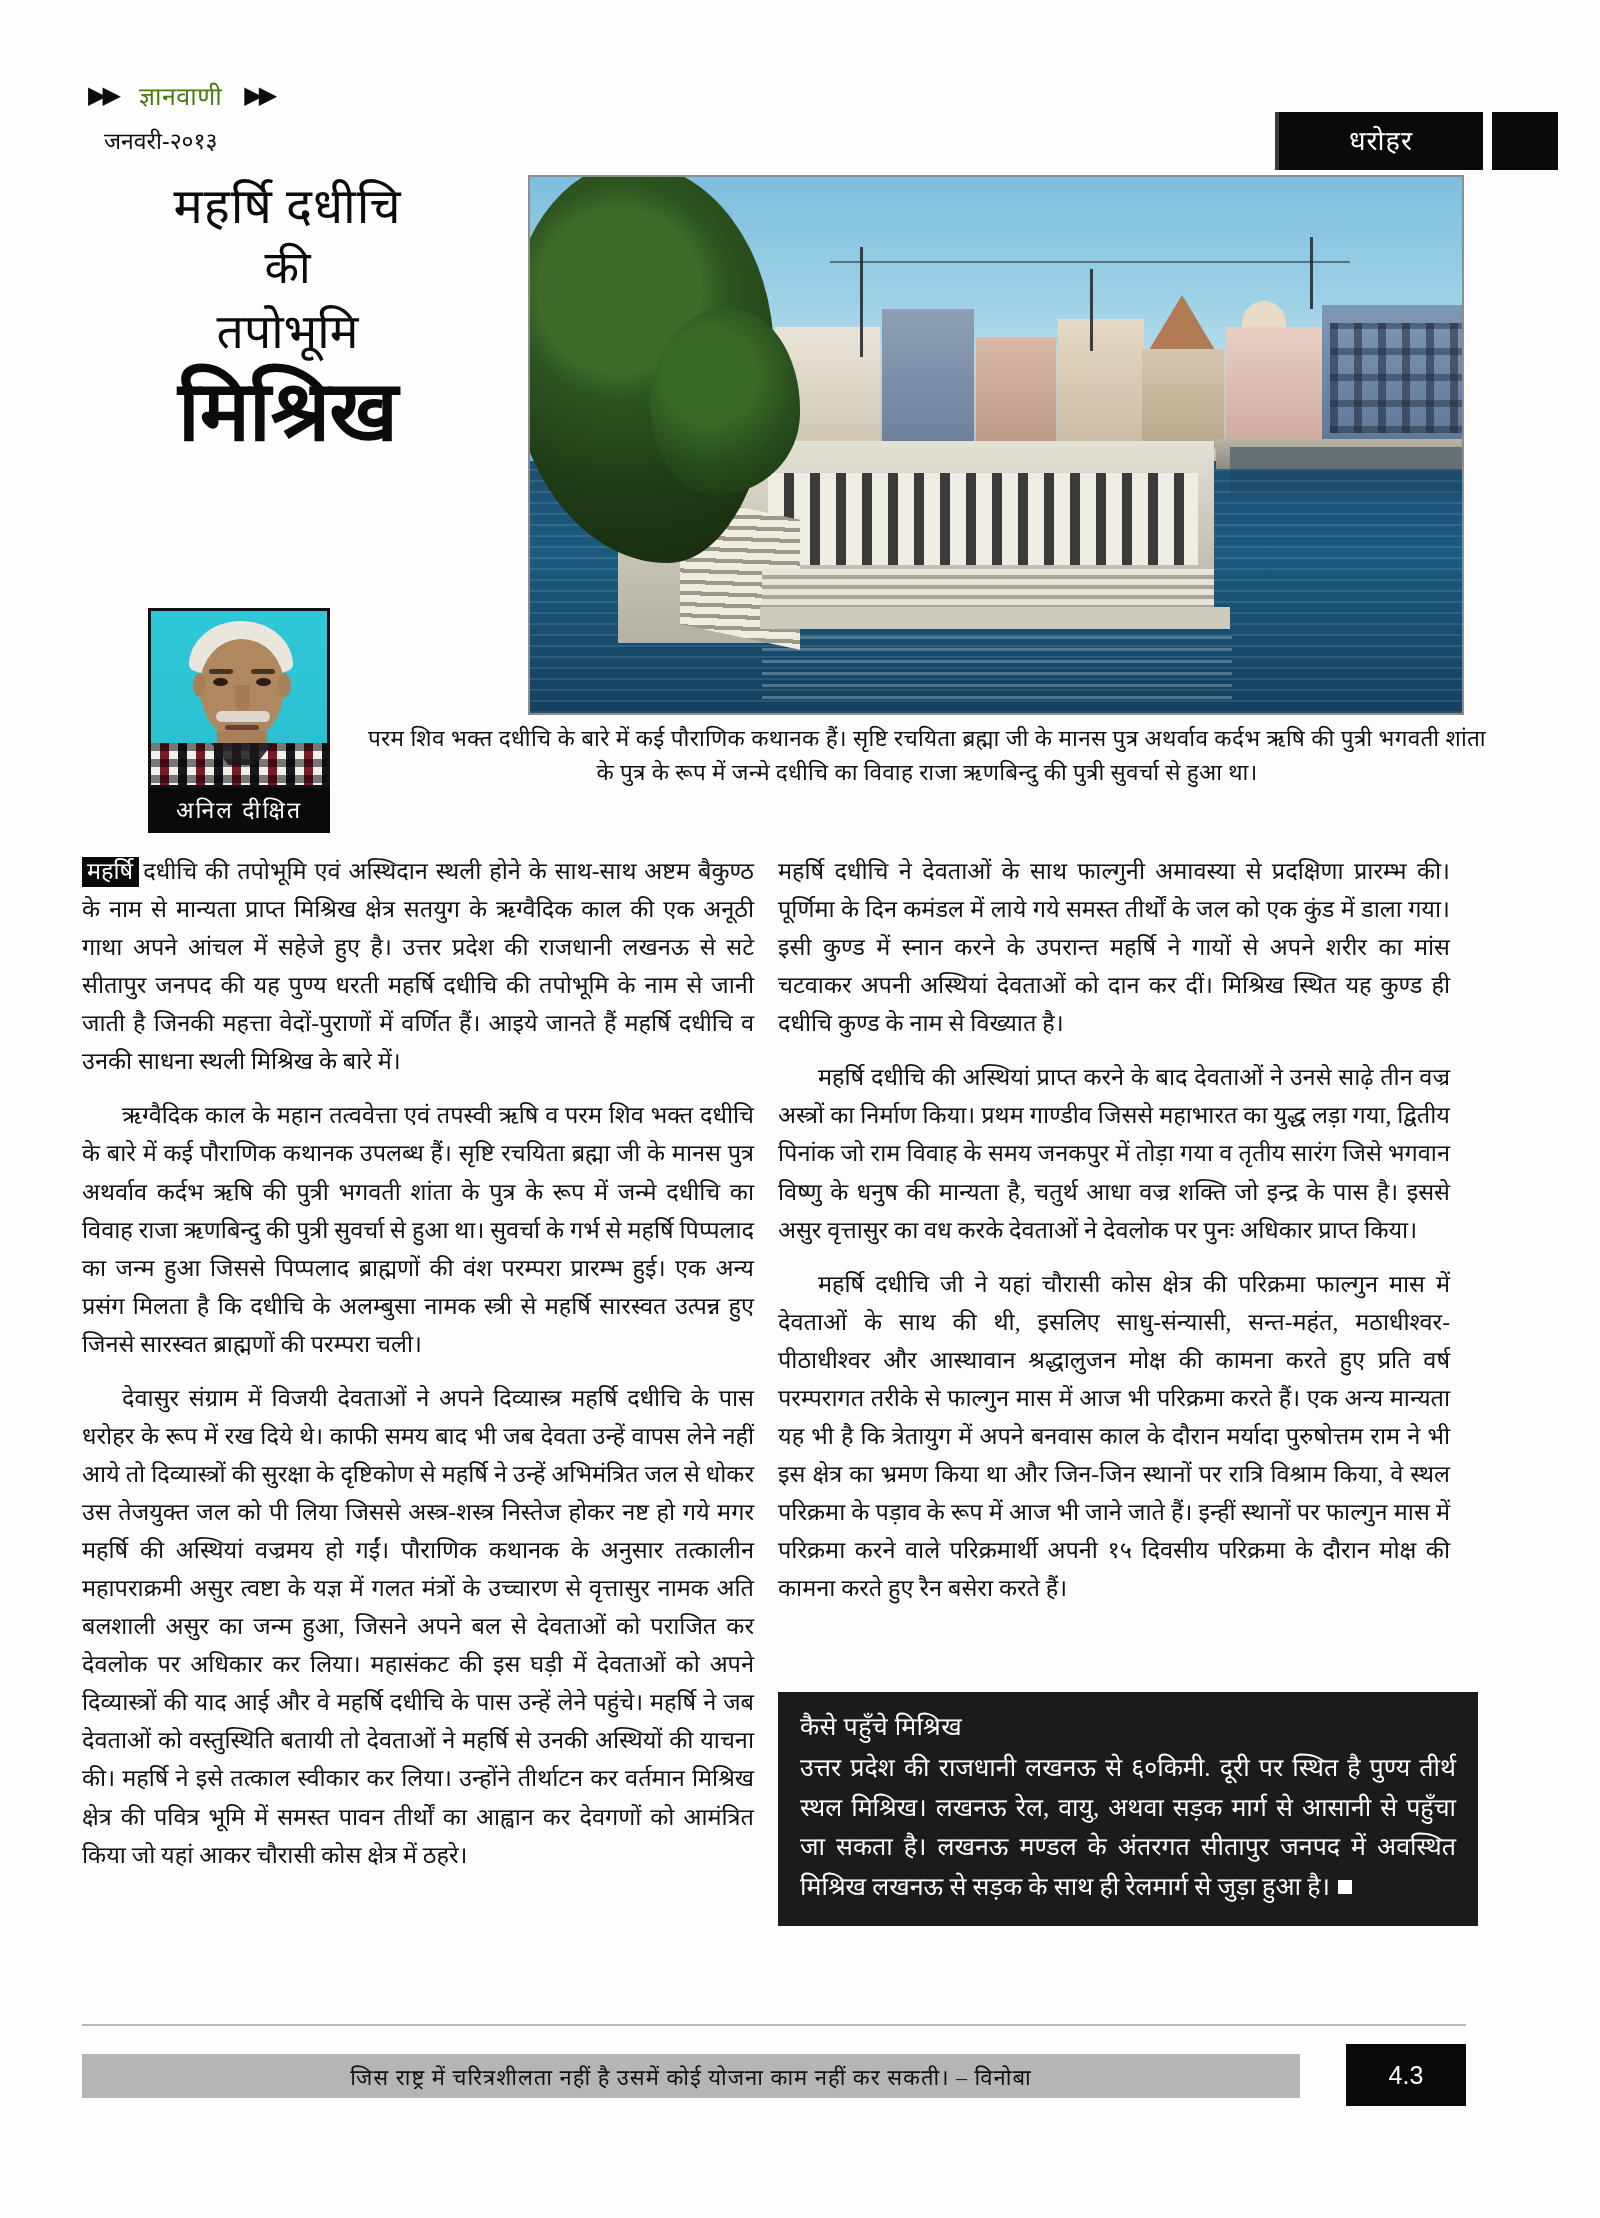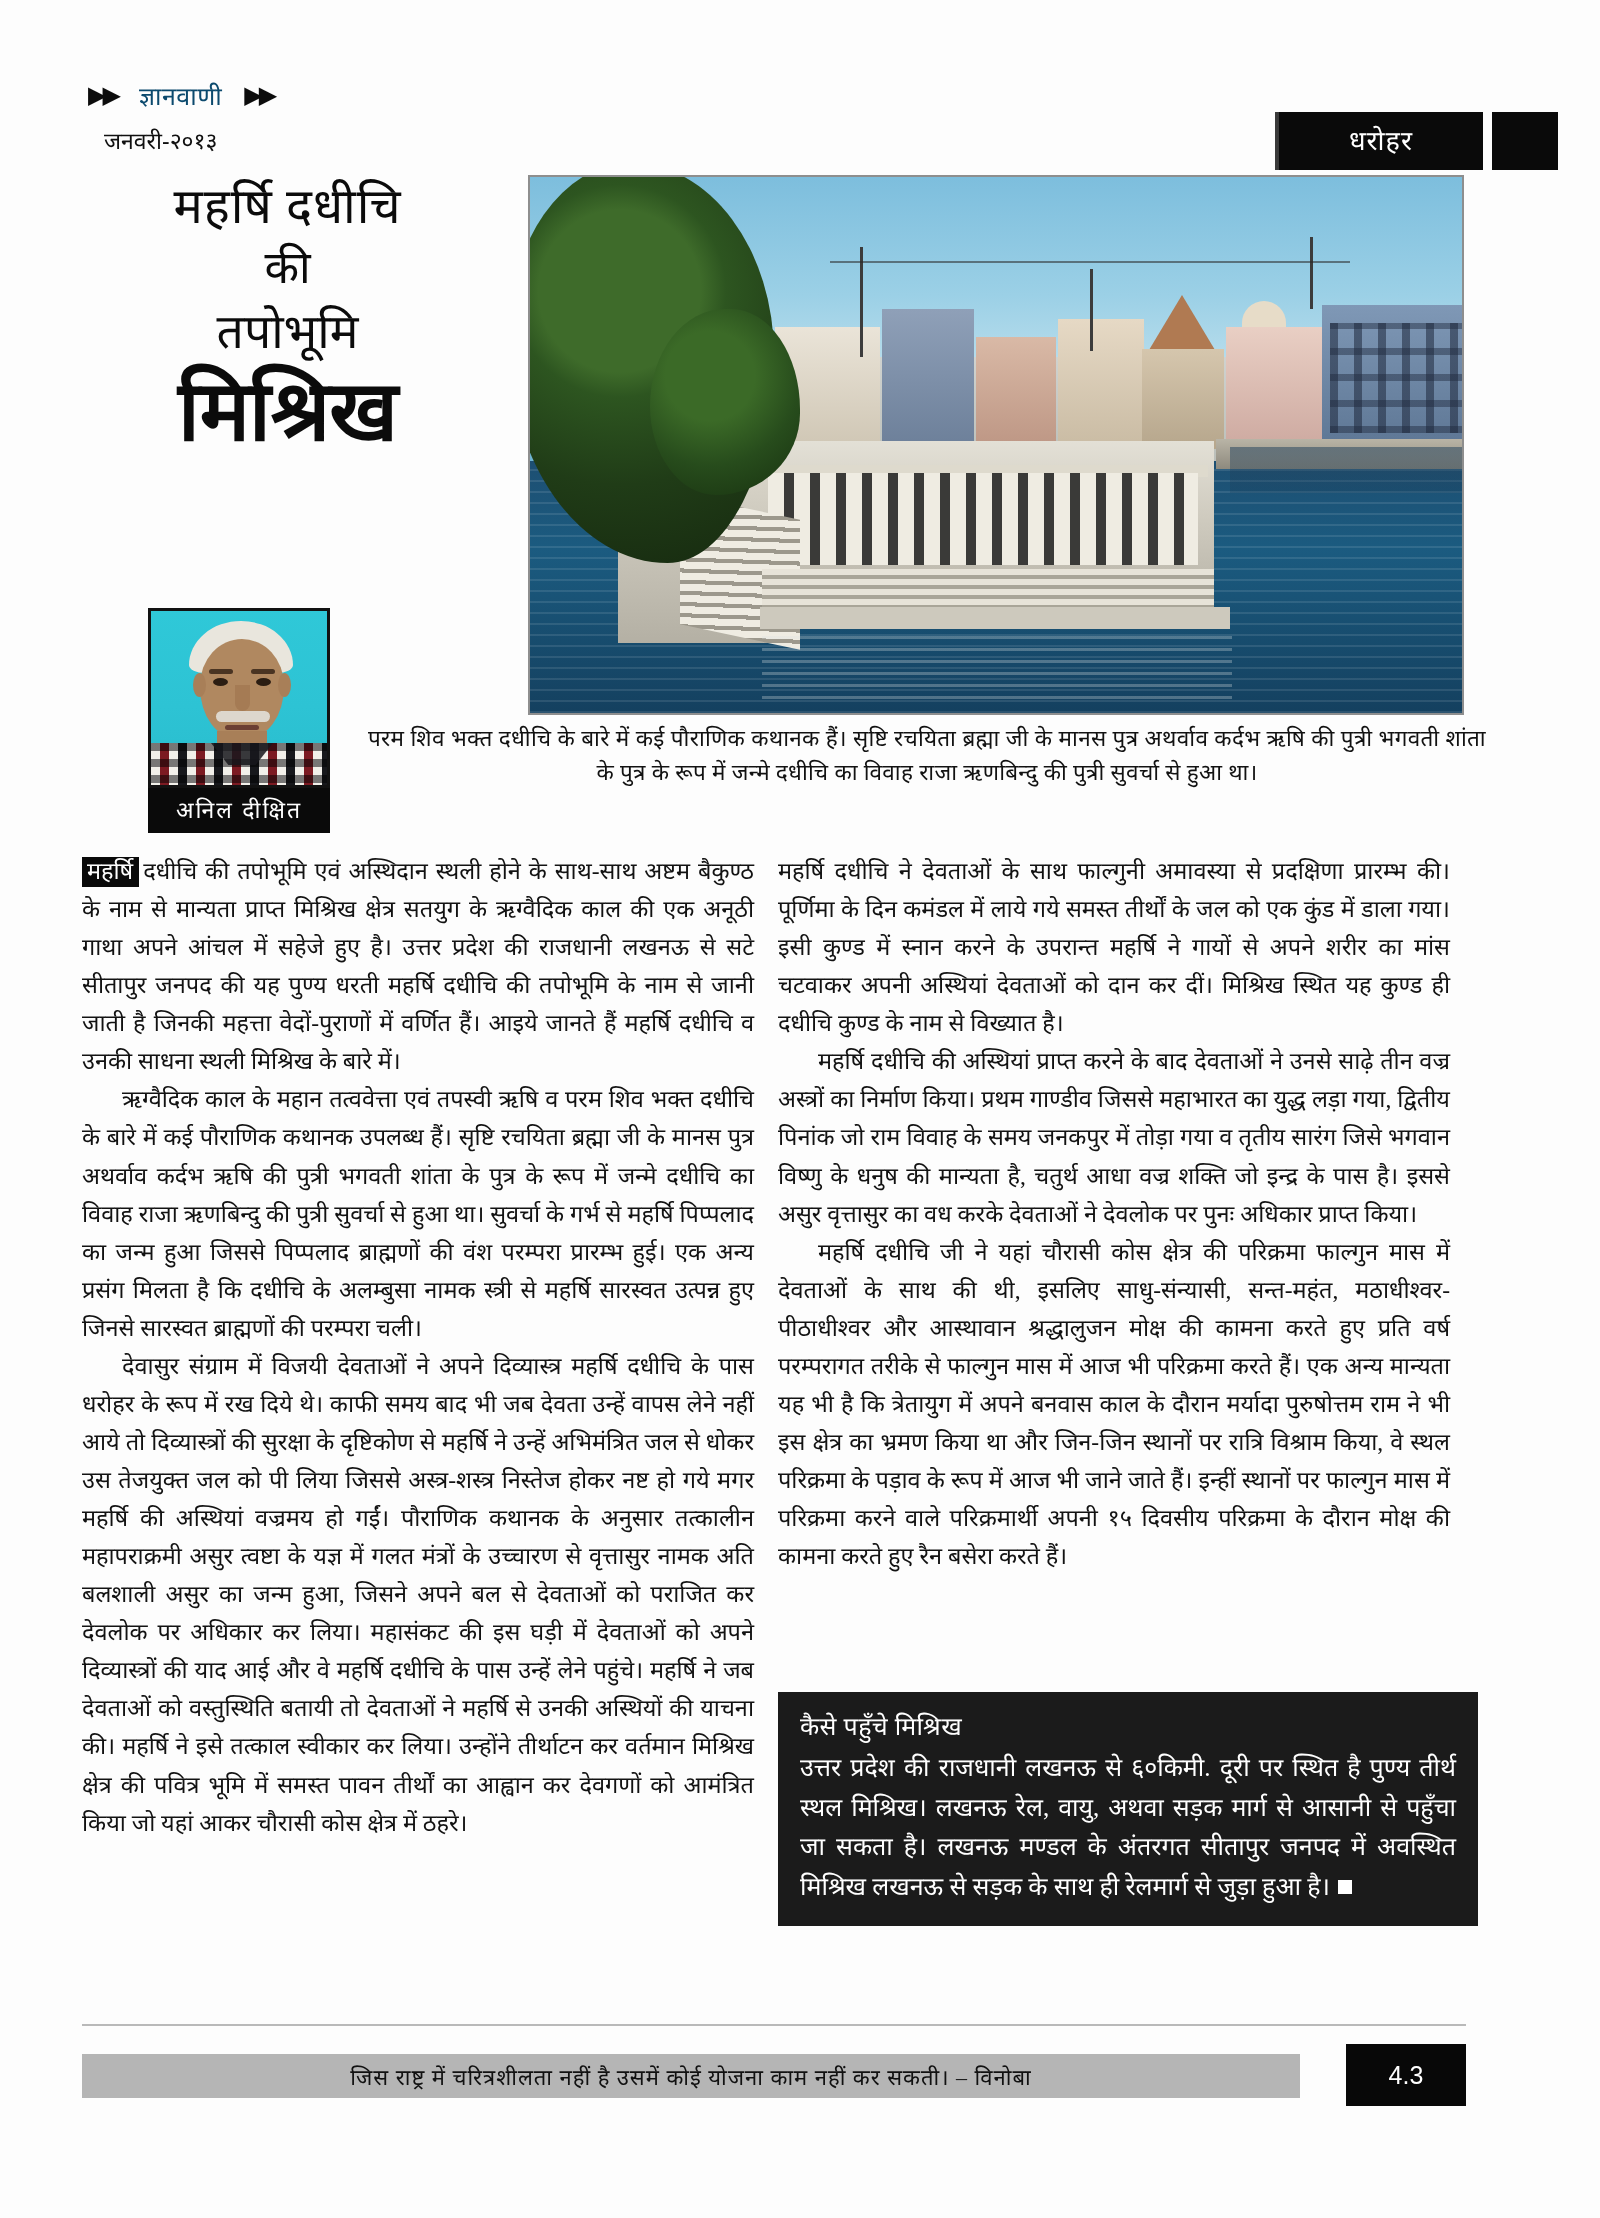--- a/index.html
+++ b/index.html
@@ -33,21 +33,21 @@
   }
   .arrow-glyph {
     font-size: 24px;
     line-height: 1;
     color: #0c0c0c;
     letter-spacing: -4px;
   }
   .mast-name {
     font-family: "Liberation Sans", "DejaVu Sans", sans-serif;
     font-size: 25px;
-    color: #0c4a6e;
+    color: #4d7c0f;
     letter-spacing: 0.5px;
   }
   .mast-date {
     font-family: "Liberation Sans", "DejaVu Sans", sans-serif;
     font-size: 23px;
     color: #101010;
     margin-top: 12px;
     margin-left: 16px;
   }
 
@@ -389,21 +389,21 @@
     font-size: 23.5px;
     line-height: 1.62;
     text-align: justify;
     color: #121212;
   }
   .col-left  { left: 82px; }
   .col-right { left: 778px; }
 
   .col p { text-indent: 40px; }
   .col p.first { text-indent: 0; }
-  .col p + p { margin-top: 0; }
+  .col p + p { margin-top: 16px; }
 
   .dropcap-word {
     background: #0a0a0a;
     color: #ffffff;
     font-family: "Liberation Serif", "DejaVu Serif", serif;
     padding: 1px 6px 3px 5px;
     margin-right: 4px;
   }
 
   

